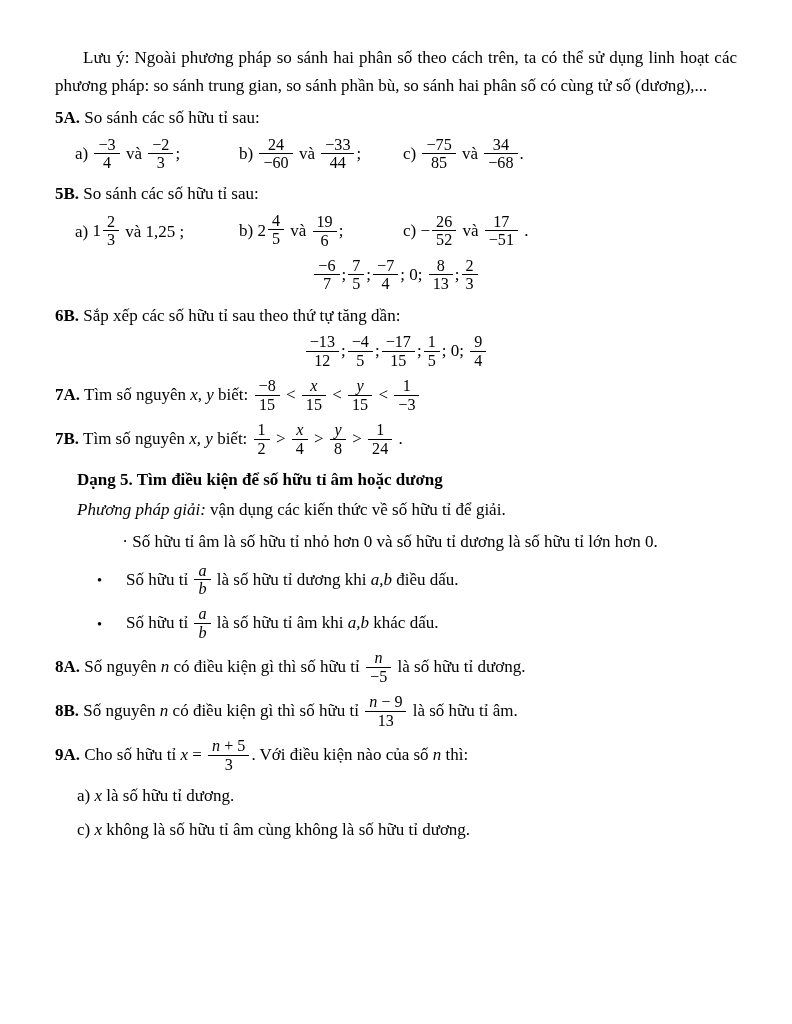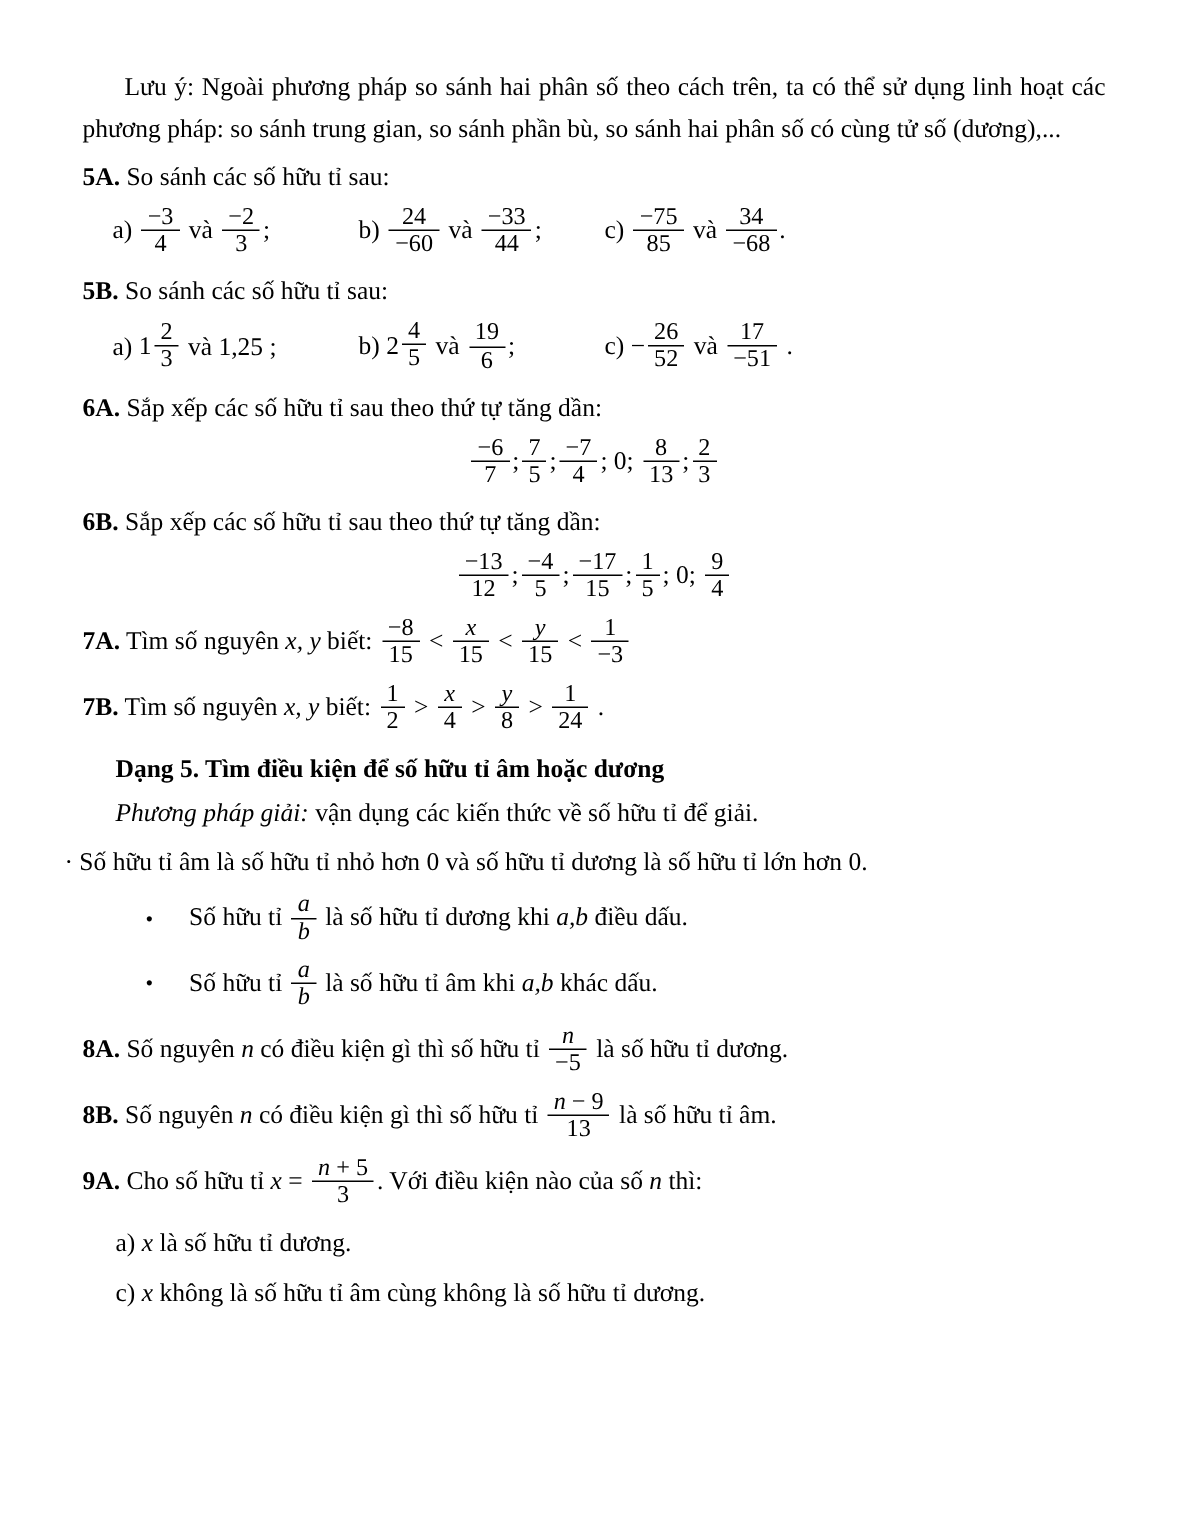--- a/index.html
+++ b/index.html
@@ -7,21 +7,21 @@
     width:792px;height:1024px;box-sizing:border-box;
     background:#ffffff;color:#000000;
     font-family:"Liberation Serif","DejaVu Serif",serif;
     font-size:17px;overflow:hidden;
     padding:44px 55px 0 55px;
   }
   .para{margin:0 0 5px 0;line-height:1.62;text-align:justify;}
   .para.indent{text-indent:28px;}
   .para.section{padding-left:22px;margin:8px 0 2px 0;text-align:left;}
   .para.method{padding-left:22px;margin:0 0 5px 0;text-align:left;}
-  .para.dotline{margin:0 0 7px 16px;margin-left:-12px;text-align:left;}
+  .para.dotline{margin:0 0 7px 16px;margin-left:-12px;text-align:center;}
   .para.mathline{margin:6px 0 8px 0;text-align:left;}
   .para.sub{padding-left:22px;margin:3px 0 6px 0;text-align:left;}
   .bold{font-weight:700;}
   .italic{font-style:italic;}
   .mvar{font-style:italic;}
   .frac{
     display:inline-flex;flex-direction:column;justify-content:center;
     text-align:center;vertical-align:middle;line-height:1.08;
     margin:0 2px;position:relative;top:-1px;font-size:0.95em;
   }
@@ -86,21 +86,20 @@
             <span class="den">6</span>
           </span><span class="txt">;</span></div>
         <div class="col"><span class="txt">c) </span><span class="txt">−</span><span class="frac">
             <span class="num">26</span>
             <span class="den">52</span>
           </span><span class="txt"> và </span><span class="frac">
             <span class="num">17</span>
             <span class="den">−51</span>
           </span><span class="txt"> .</span></div>
       </div>
-      <p class="para"><span class="bold">6A.</span><span class="txt"> Sắp xếp các số hữu tỉ sau theo thứ tự tăng dần:</span></p>
       <div class="mathcenter"><span class="frac">
           <span class="num">−6</span>
           <span class="den">7</span>
         </span><span class="txt">;</span><span class="frac">
           <span class="num">7</span>
           <span class="den">5</span>
         </span><span class="txt">;</span><span class="frac">
           <span class="num">−7</span>
           <span class="den">4</span>
         </span><span class="txt">; 0; </span><span class="frac">

